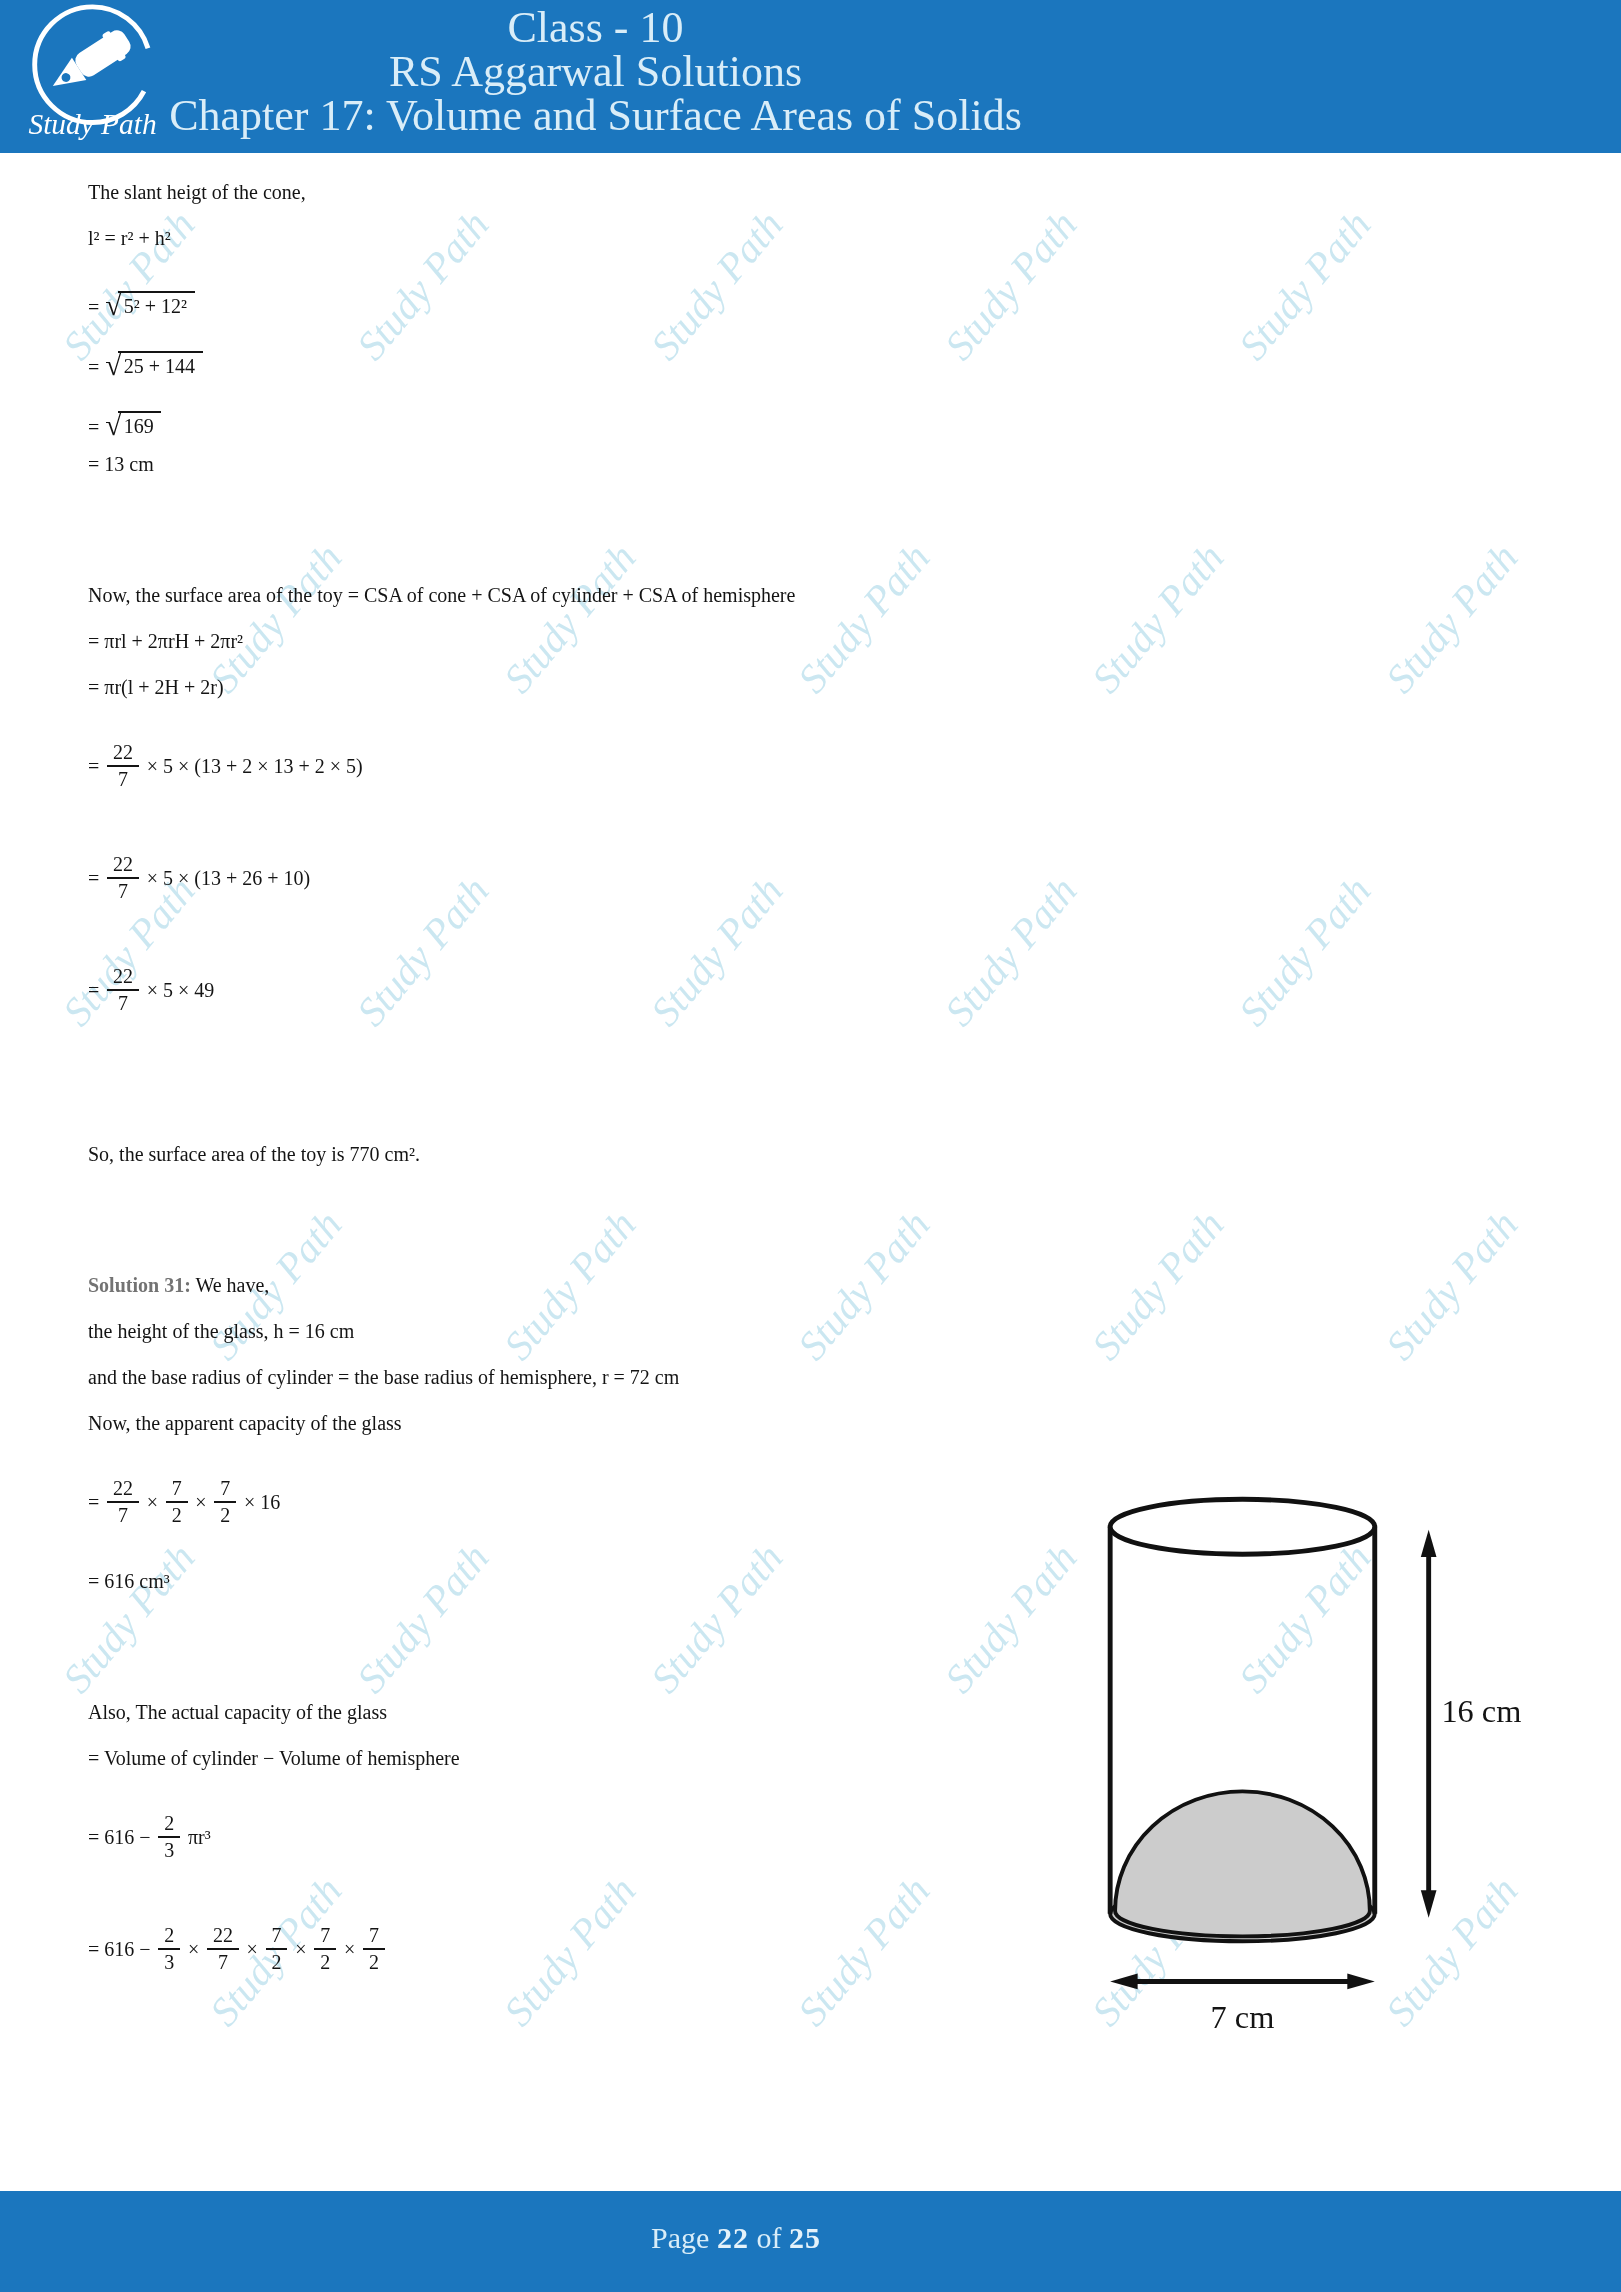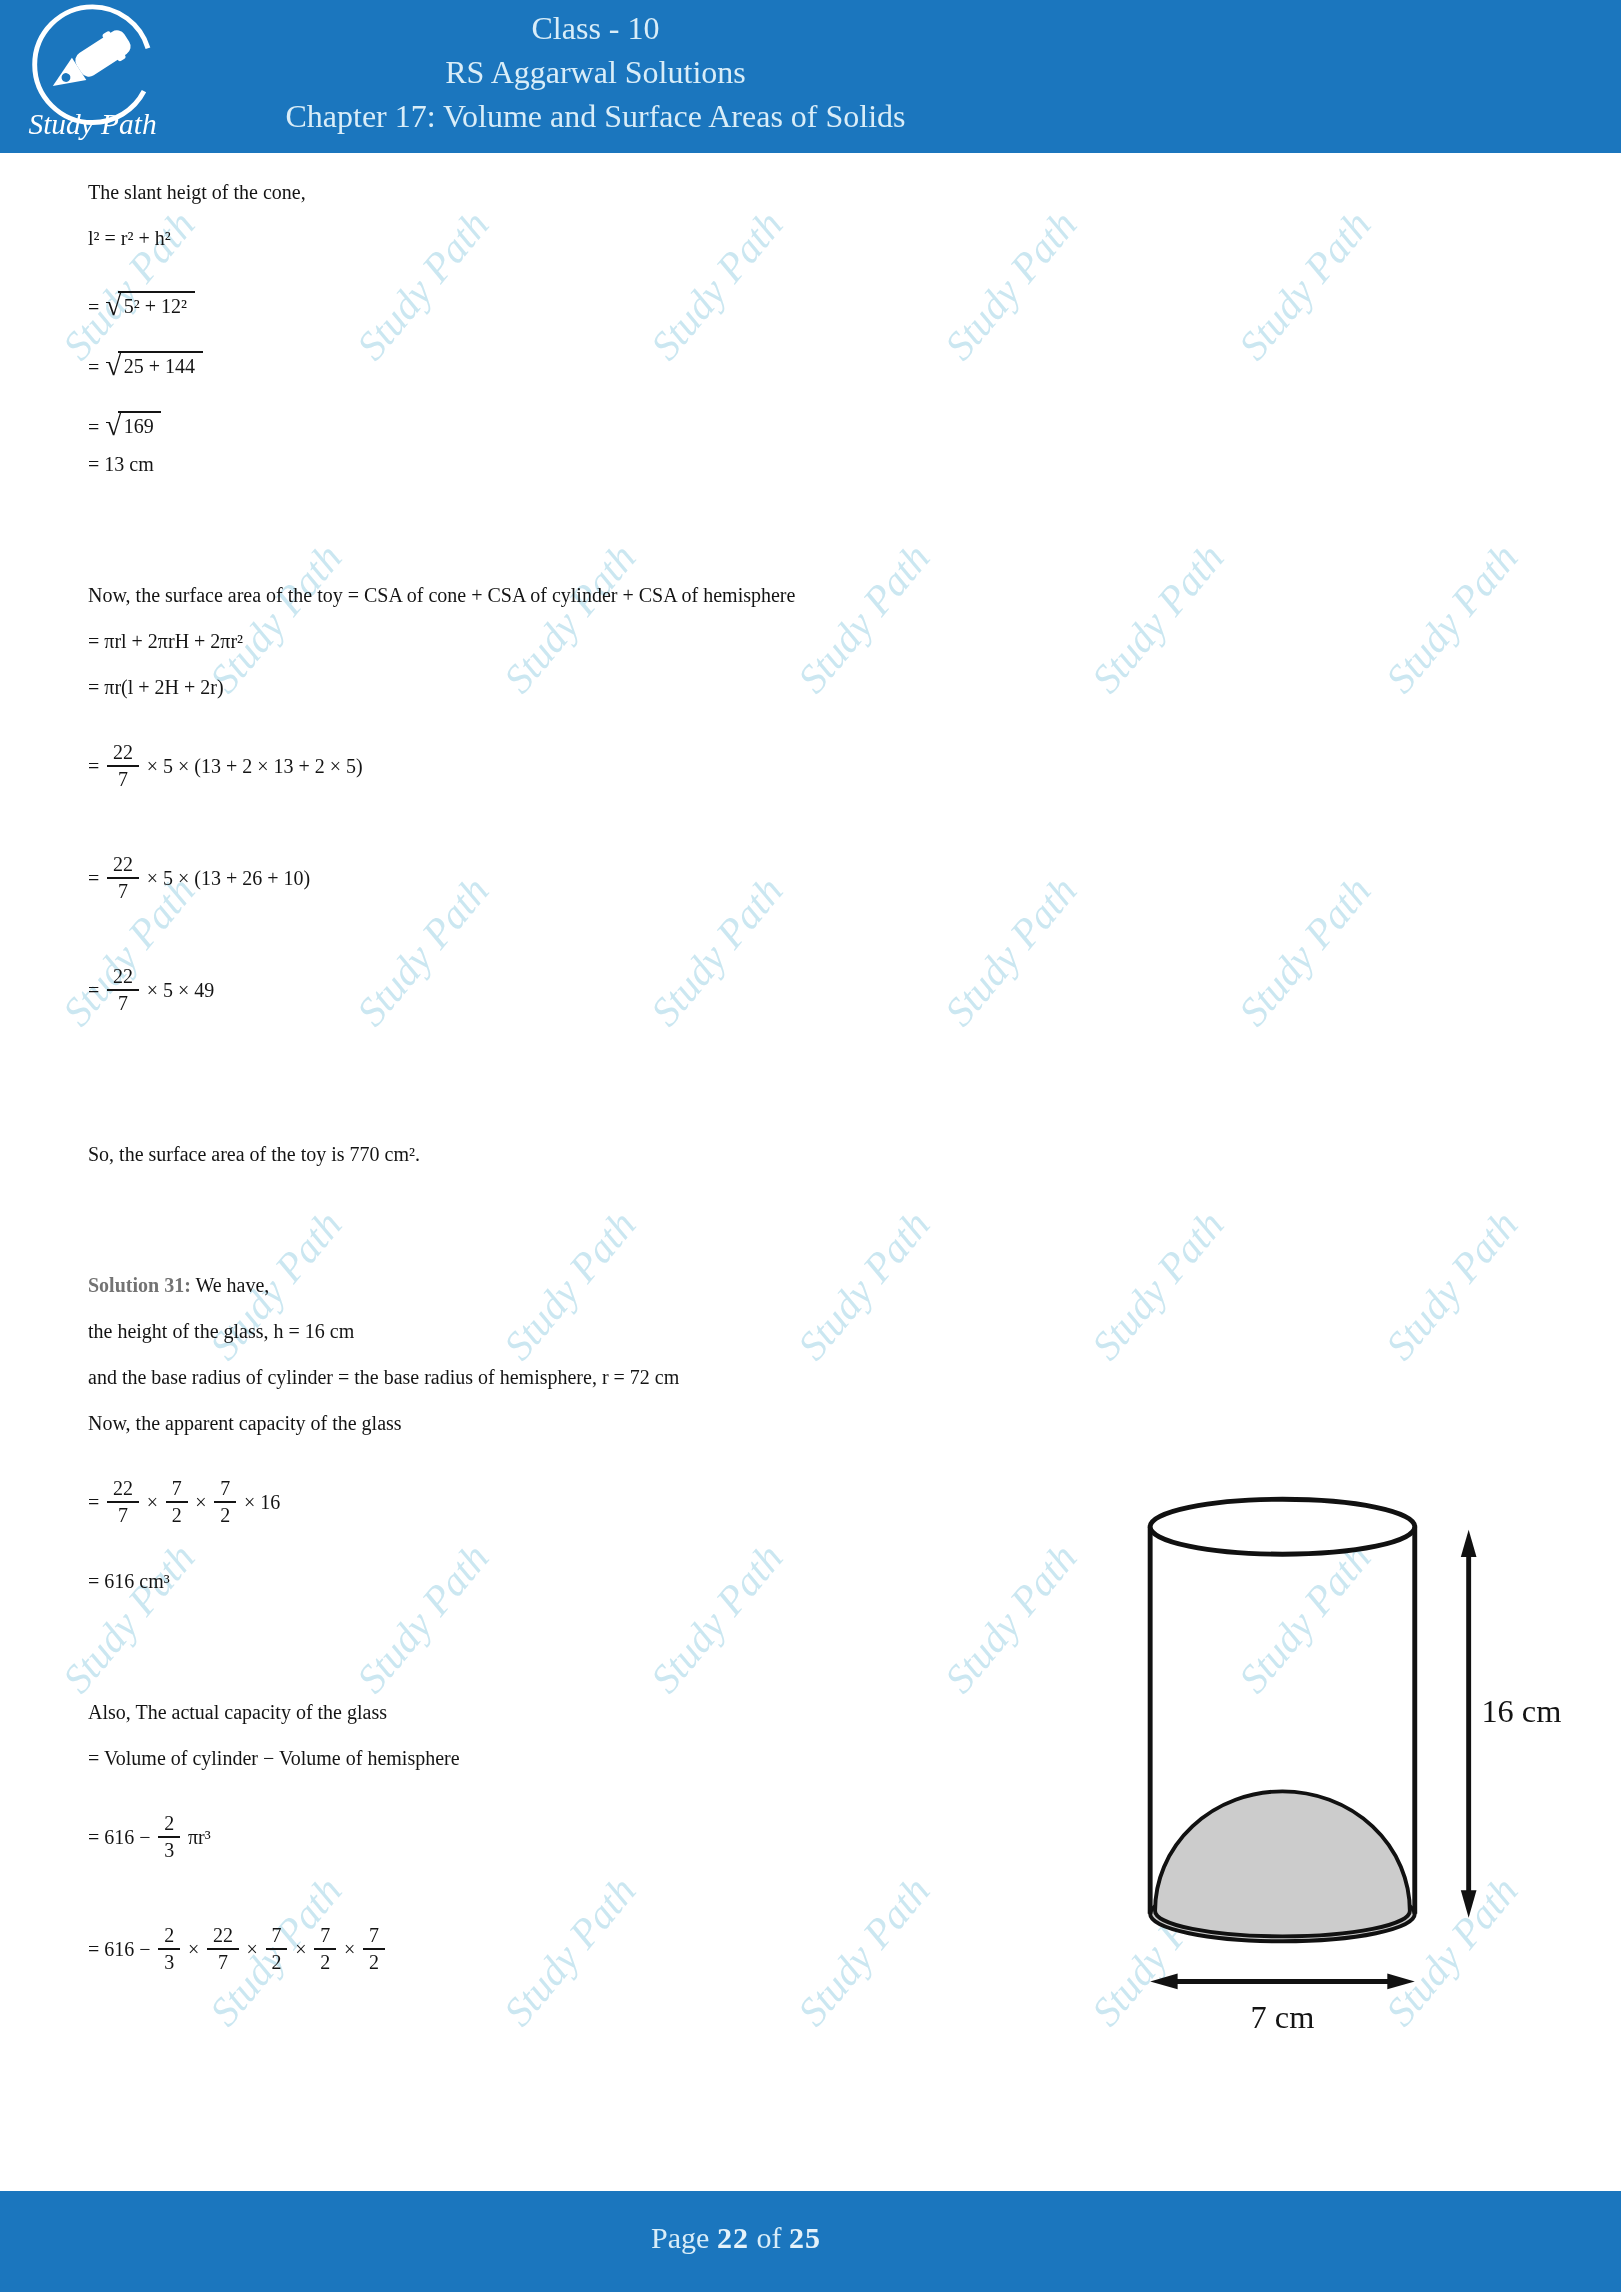--- a/index.html
+++ b/index.html
@@ -6,21 +6,21 @@
   body{
     width:1621px;height:2293px;position:relative;background:#ffffff;
     font-family:"Liberation Serif", serif;color:#141414;overflow:hidden;
   }
   
   .bar{position:absolute;left:0;width:1621px;background:#1b76be;}
   .header{top:0;height:153px;}
   .footer{top:2191px;height:102px;}
   .header-titles{
     position:absolute;left:0;top:5.9px;width:1191px;text-align:center;
-    color:#d9edf8;font-size:32px;line-height:44px;
+    color:#d9edf8;font-size:44px;line-height:44px;
   }
   .footer-text{
     position:absolute;left:6px;top:2221px;width:1460px;text-align:center;
     color:#d9edf8;font-size:30px;
   }
   .footer-text .num{font-weight:bold;letter-spacing:1px;color:#e4f2fa;}
   
   .logo{position:absolute;left:15.7px;top:2px;}
   
   #watermarks{position:absolute;left:0;top:153px;width:1621px;height:2038px;
@@ -41,21 +41,21 @@
   .line-sqrt{height:58px;display:flex;align-items:flex-end;line-height:1.15;padding-bottom:2px;}
   .line-frac{display:flex;align-items:center;min-height:112px;}
   .sol{color:#737373;font-weight:bold;}
   .frac{display:inline-flex;flex-direction:column;text-align:center;margin:0 7.8px;line-height:1.25;}
   .frac .num{padding:0 5.9px;border-bottom:2.9px solid #141414;}
   .frac .den{padding:0 5.9px;}
   .sqrt{display:inline-flex;align-items:stretch;margin-left:5.9px;}
   .sqrt-sym{font-size:1.5em;line-height:0.95;align-self:flex-end;margin-right:-3.9px;}
   .sqrt-body{border-top:2.9px solid #141414;padding:2.9px 7.8px 0 5.9px;}
   
-  #figure{position:absolute;left:1099px;top:1465px;z-index:2;}
+  #figure{position:absolute;left:1059px;top:1465px;z-index:2;}
   .fig-label{font-family:"Liberation Serif", serif;font-size:33px;fill:#141414;}
 </style>
 </head>
 <body>
 
 <div class="bar header">
   <div class="logo">
     <svg width="157" height="149" viewBox="0 0 160 152">
       <circle cx="78" cy="64" r="59" fill="none" stroke="#ffffff" stroke-width="5" stroke-dasharray="325 46" stroke-dashoffset="-28"></circle>
       <g transform="rotate(-33 78 60)">

